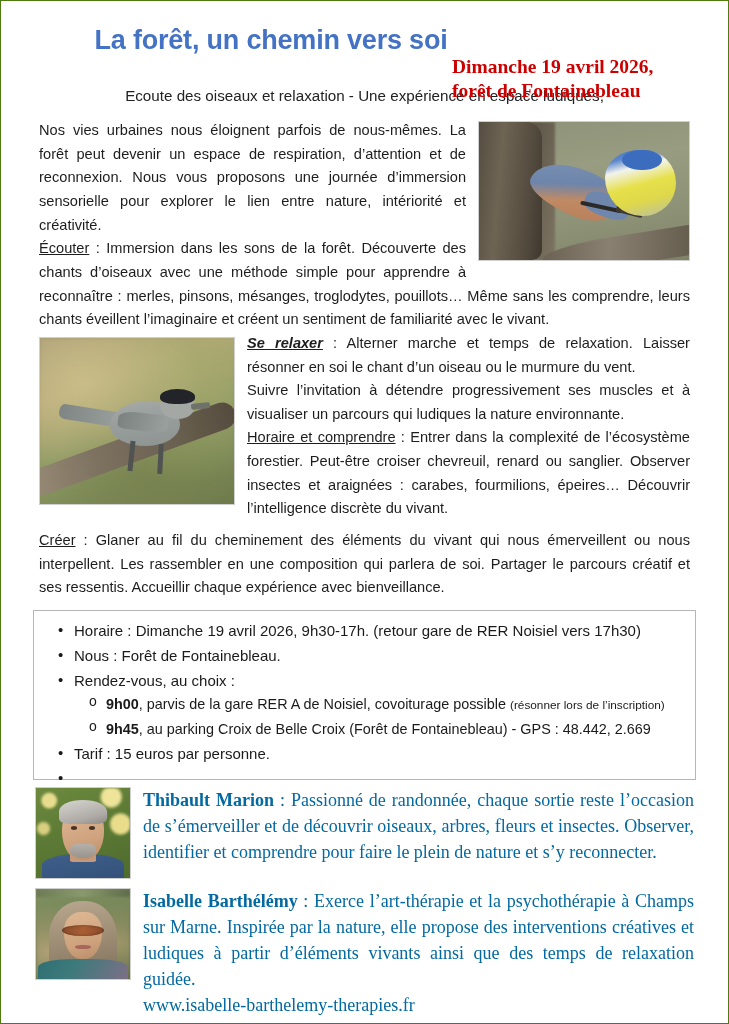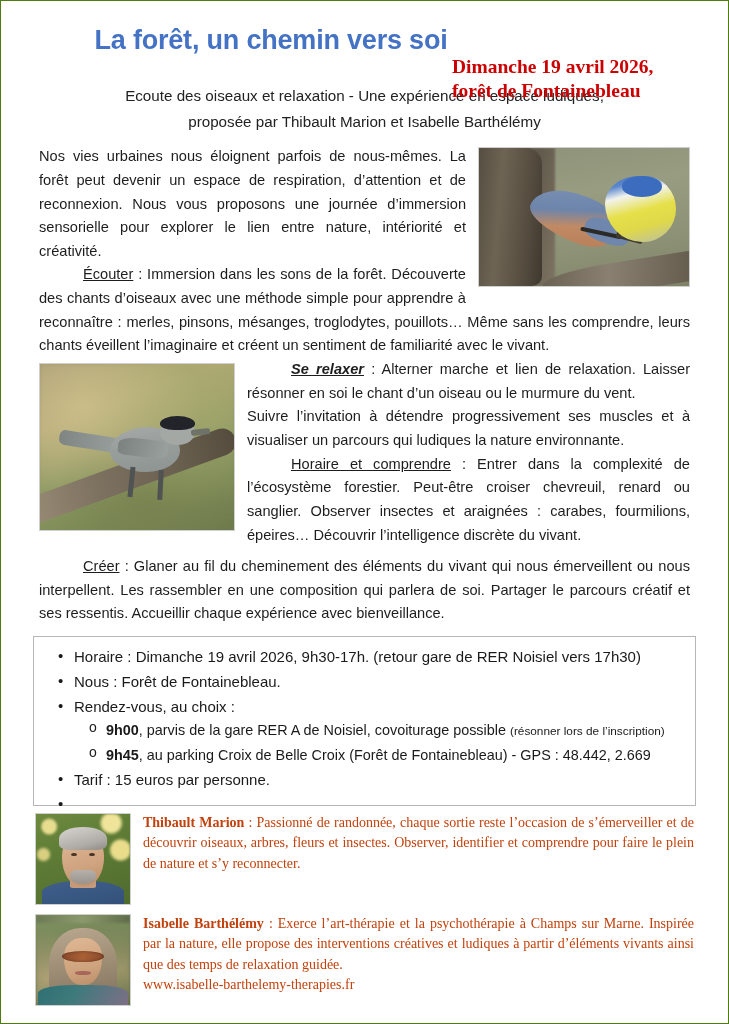--- a/index.html
+++ b/index.html
@@ -67,21 +67,20 @@
   .para {
     font-size: 14.6px;
     line-height: 1.62;
     text-align: justify;
     color: #1d1d1d;
     margin: 0;
   }
   .lead-label {
     text-decoration: underline;
     font-weight: normal;
-    margin-left: 44px;
   }
   .lead-label.bold { font-weight: bold; font-style: italic; }
 
   
   .block-one { position: relative; }
   .img-bird1 {
     float: right;
     width: 212px;
     height: 140px;
     margin: 2px 0 3px 12px;
@@ -153,25 +152,25 @@
   .bio + .bio { margin-top: 9px; }
   .bio-photo {
     width: 96px;
     height: 92px;
     flex: 0 0 96px;
     border: 1px solid #cfcfcf;
     box-sizing: border-box;
   }
   .bio-text {
     font-family: "Liberation Serif", serif;
-    font-size: 14px;
+    font-size: 18px;
     line-height: 1.45;
     text-align: justify;
     margin-left: 12px;
-    color: #c2410c;
+    color: #0369a1;
   }
   .bio-name { font-weight: bold; }
 
   
   .ph { position: relative; overflow: hidden; }
 
   
   .photo-nuthatch {
     background: linear-gradient(170deg, #8c9179 0%, #989c80 35%, #8d9276 70%, #7e8368 100%);
   }
@@ -374,21 +373,20 @@
   <div class="header">
     <div class="main-title">La forêt, un chemin vers soi</div>
     <div class="date-block">
       <div>Dimanche 19 avril 2026,</div>
       <div>forêt de Fontainebleau</div>
     </div>
   </div>
 
   <div class="subtitle">
     <div>Ecoute des oiseaux et relaxation - Une expérience en espace ludiques,</div>
-    <div>proposée par Thibault Marion et Isabelle Barthélémy</div>
   </div>
 
   <div class="content">
 
     <div class="block-one clearfix">
       <div class="img-bird1 ph photo-nuthatch">
         <div class="bokeh1"></div>
         <div class="trunk"></div>
         <div class="bird-a"></div>
         <div class="bird-a-head"></div>
@@ -410,21 +408,21 @@
         <div class="tail"></div>
         <div class="body"></div>
         <div class="wing"></div>
         <div class="leg1"></div>
         <div class="leg2"></div>
         <div class="head"></div>
         <div class="cap"></div>
         <div class="beak"></div>
       </div>
 
-      <p class="para"><span class="lead-label bold">Se relaxer</span><span> : Alterner marche et lien de relaxation. Laisser résonner en soi le chant d’un oiseau ou le murmure du vent.</span></p>
+      <p class="para"><span class="lead-label bold">Se relaxer</span><span> : Alterner marche et temps de relaxation. Laisser résonner en soi le chant d’un oiseau ou le murmure du vent.</span></p>
       <p class="para">Suivre l’invitation à détendre progressivement ses muscles et à visualiser un parcours qui ludiques la nature environnante.</p>
       <p class="para"><span class="lead-label">Horaire et comprendre</span><span> : Entrer dans la complexité de l’écosystème forestier. Peut-être croiser chevreuil, renard ou sanglier. Observer insectes et araignées : carabes, fourmilions, épeires… Découvrir l’intelligence discrète du vivant.</span></p>
     </div>
 
     <p class="para" style="margin-top:8px;"><span class="lead-label">Créer</span><span> : Glaner au fil du cheminement des éléments du vivant qui nous émerveillent ou nous interpellent. Les rassembler en une composition qui parlera de soi. Partager le parcours créatif et ses ressentis. Accueillir chaque expérience avec bienveillance.</span></p>
   </div>
 
   <div class="info-box">
     <ul class="lvl1">
       <li>

